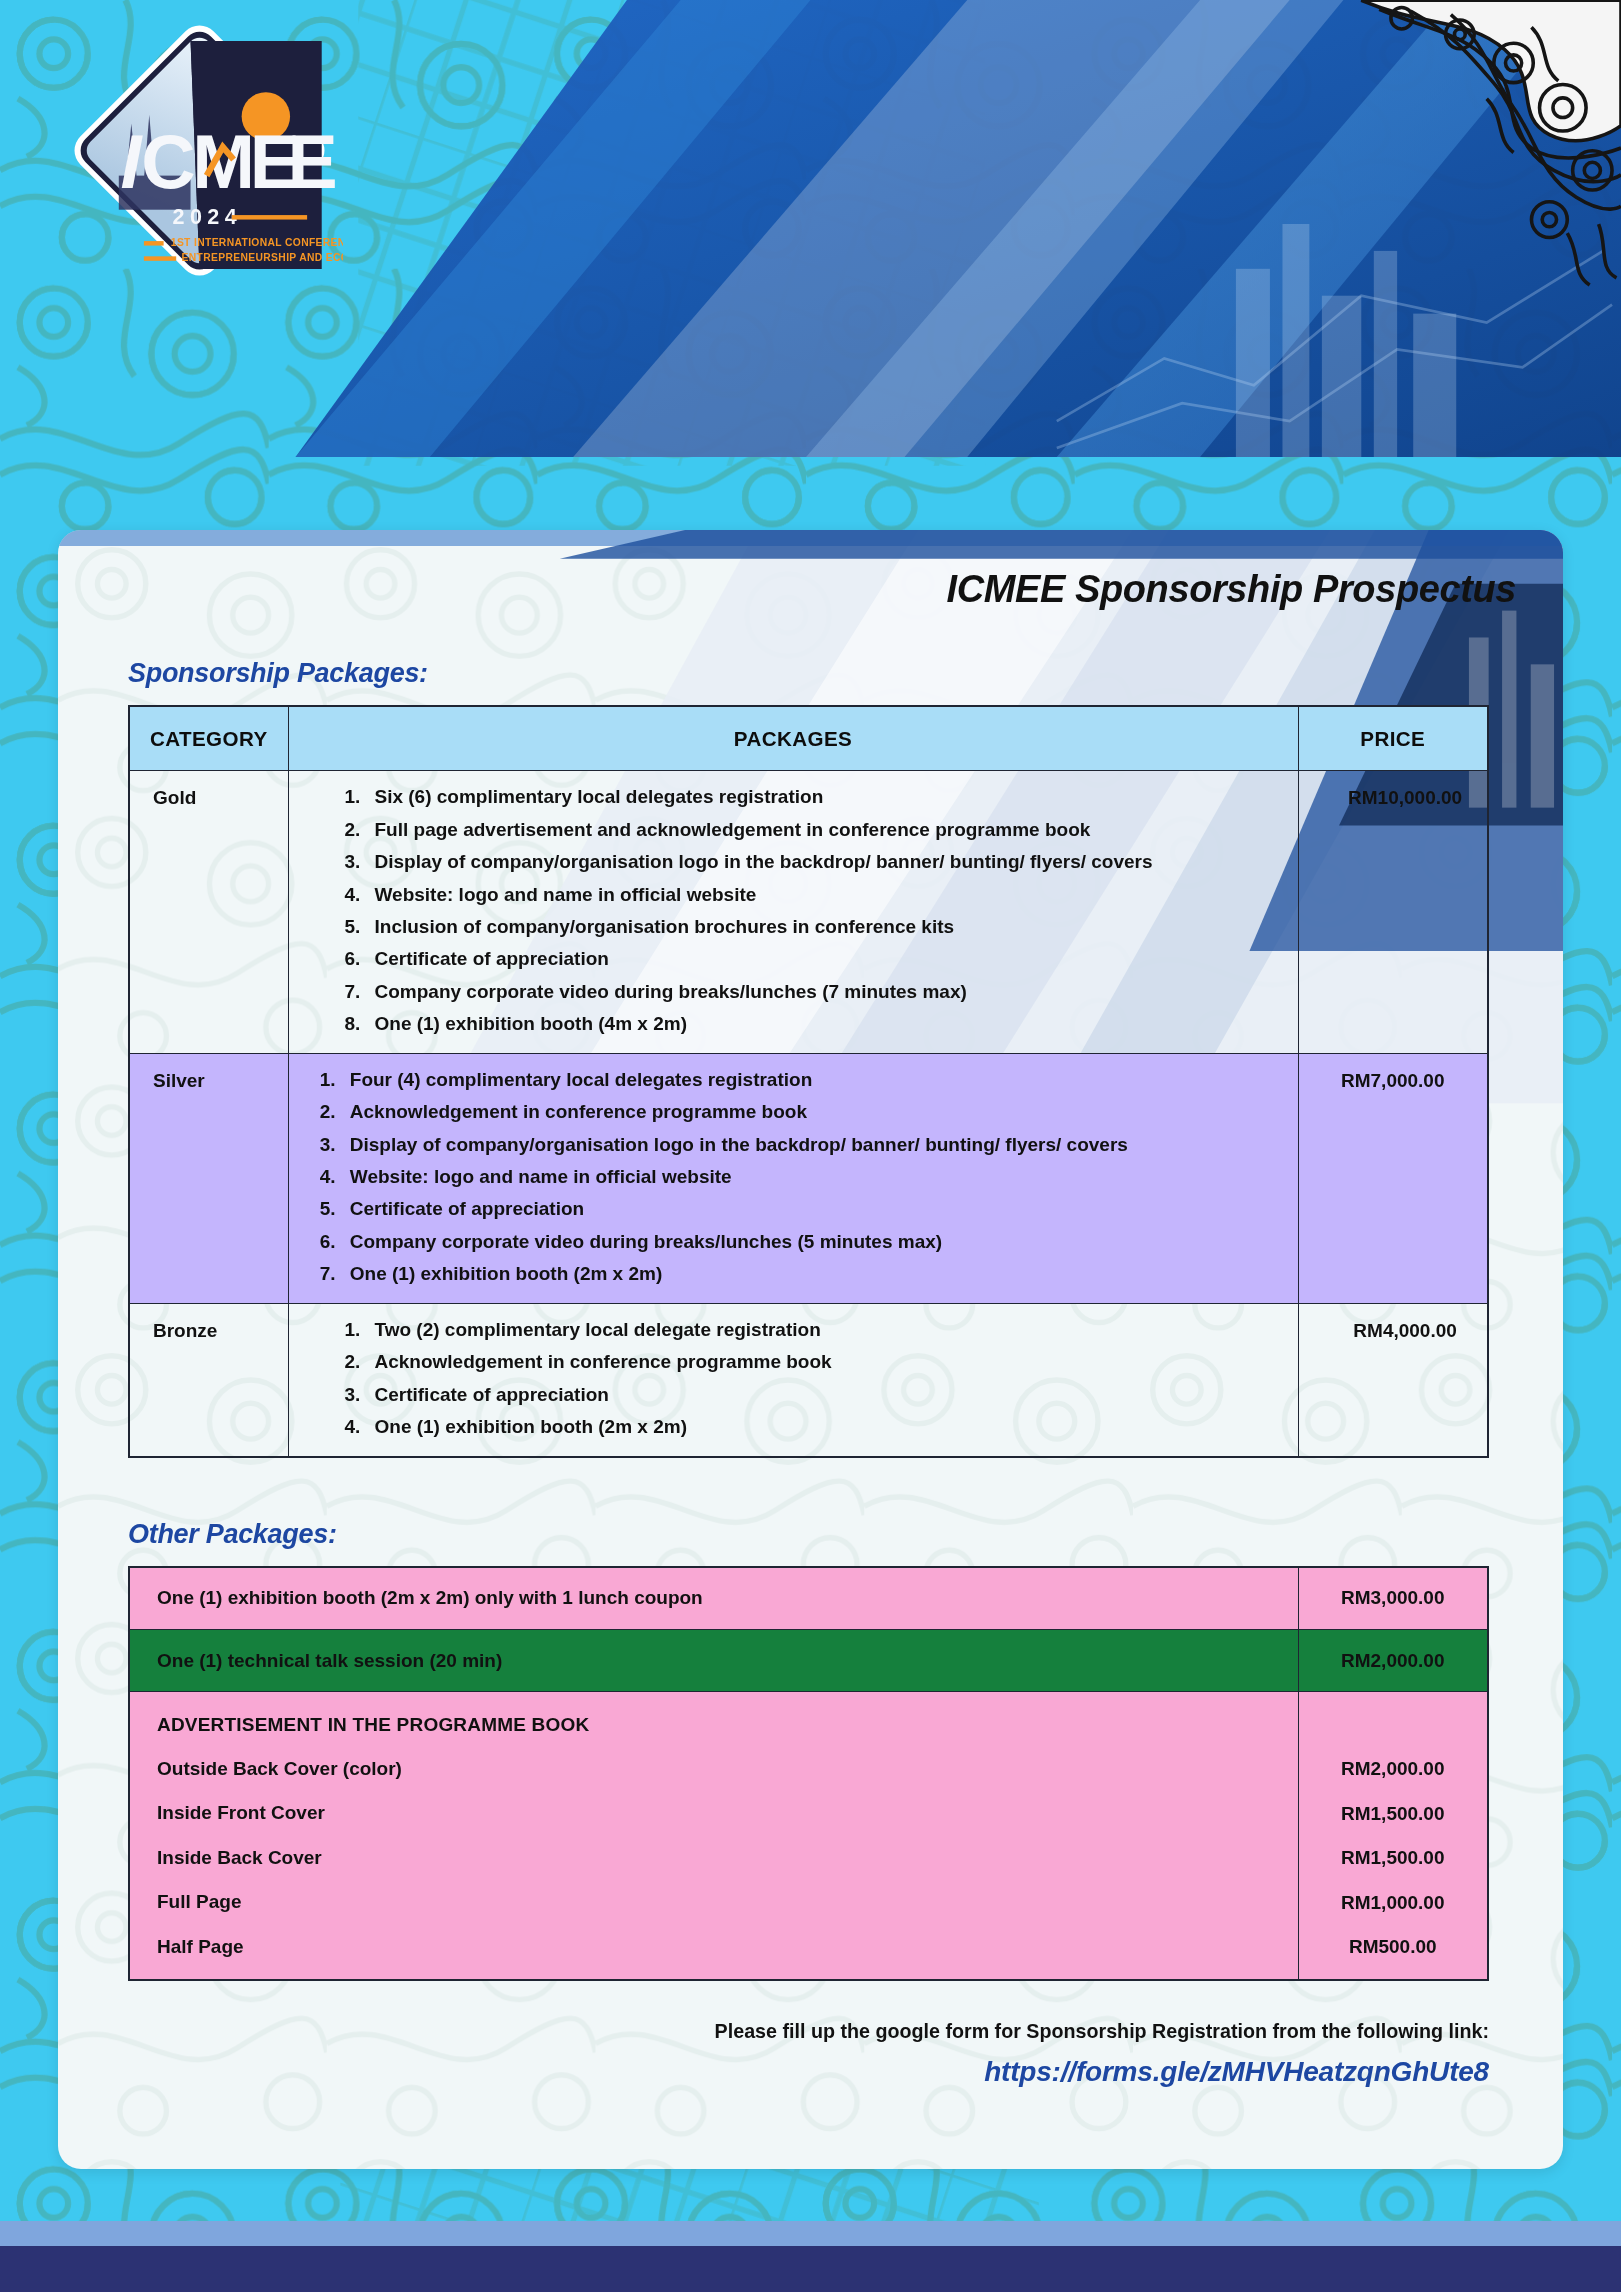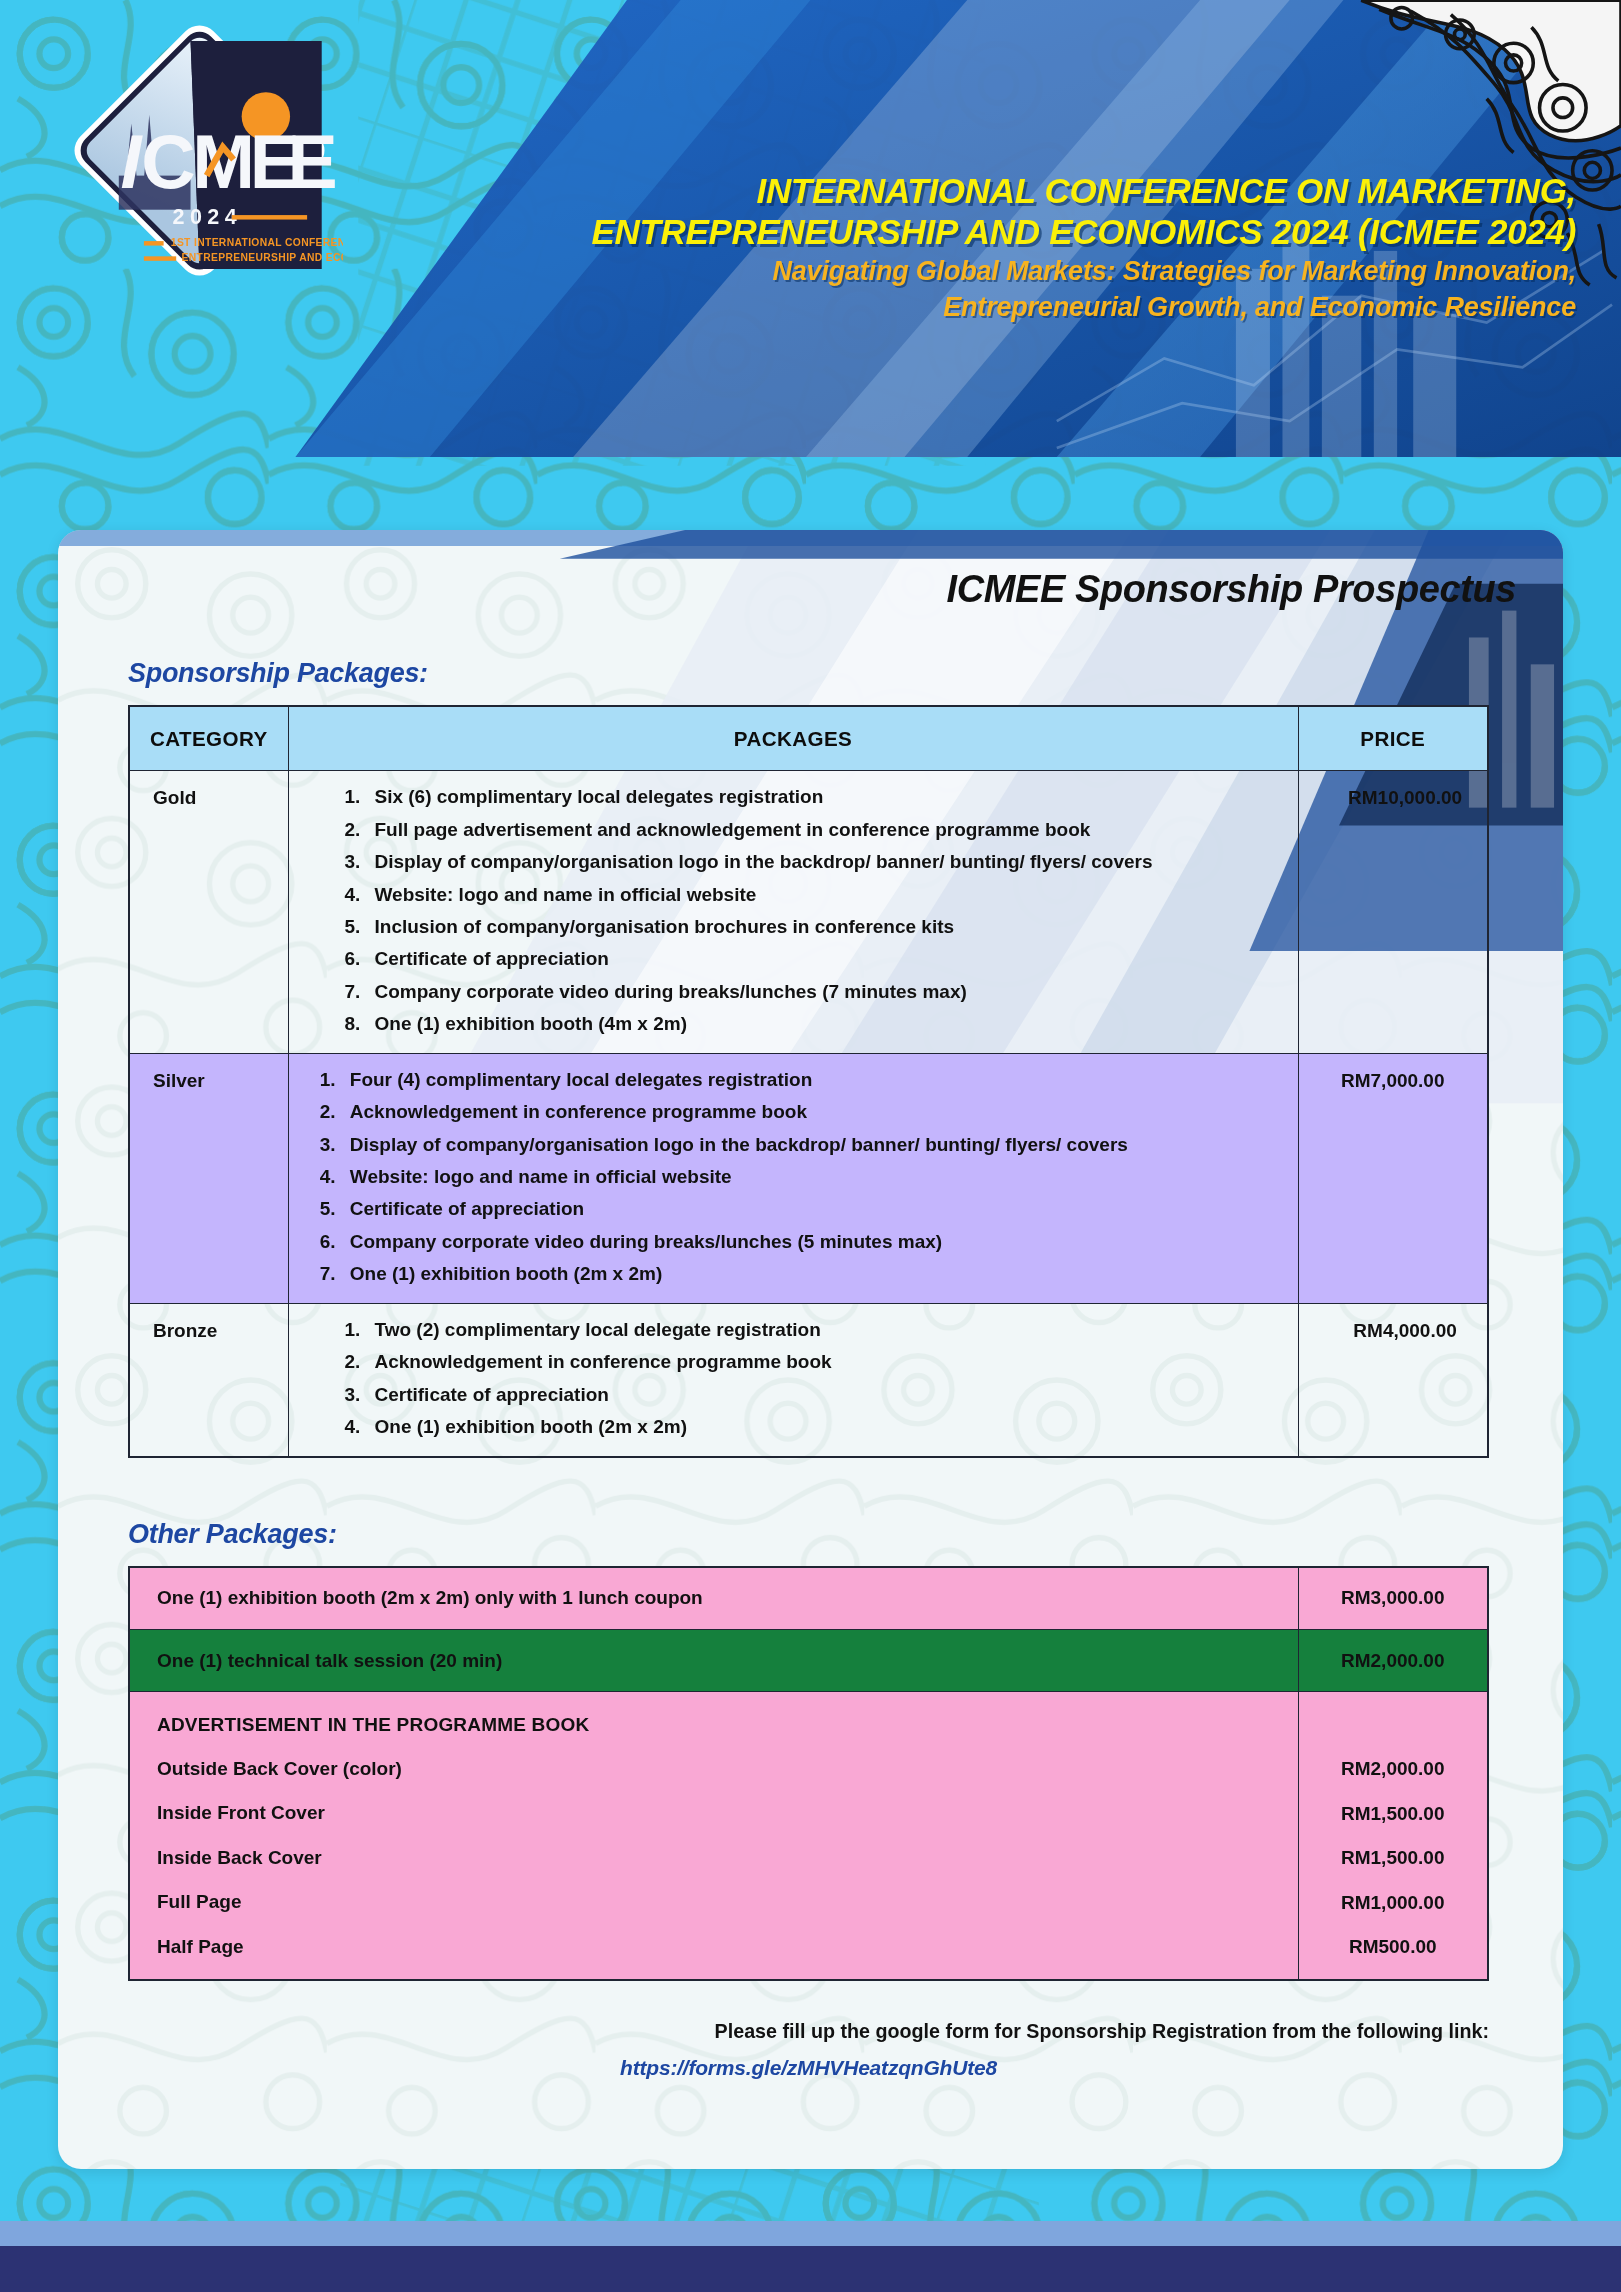--- a/index.html
+++ b/index.html
@@ -111,22 +111,22 @@
   .ad-price.spacer{visibility:hidden;}
   .ad-name{height:23px;margin-bottom:21.5px;}
   .ad-name:last-child,.ad-price:last-child{margin-bottom:0;}
 
   
   .foot{
     margin-top:39px;width:1361px;text-align:center;
   }
   .foot-line{font-size:19.7px;font-weight:bold;color:#111;text-align:right;}
   .foot-link{
-    font-size:21px;font-weight:bold;font-style:italic;color:#1d47a2;
-    margin-top:12.5px;letter-spacing:-0.2px;
+    font-size:28px;font-weight:bold;font-style:italic;color:#1d47a2;
+    margin-top:12.5px;letter-spacing:-0.2px;text-align:right;
   }
 
   
   .bar-light{position:absolute;left:0;bottom:47px;width:1621px;height:25px;background:#7fa6dd;}
   .bar-dark{position:absolute;left:0;bottom:0;width:1621px;height:47px;background:#2c3273;}
 </style>
 </head>
 <body>
 
 <div class="bg-root">
@@ -255,26 +255,20 @@
       <path d="M168 178 L186 146 L198 160" stroke="#f59524" stroke-width="7" fill="none"></path>
       <text x="130" y="232" fill="#f5f7fb" font-family="'Liberation Sans',sans-serif" font-size="24" font-weight="bold" letter-spacing="6">2024</text>
       <rect x="196" y="222" width="84" height="5" fill="#f59524"></rect>
       <rect x="98" y="251" width="22" height="5" fill="#f59524"></rect>
       <rect x="98" y="268" width="36" height="5" fill="#f59524"></rect>
       <text x="128" y="256" fill="#f59524" font-family="'Liberation Sans',sans-serif" font-size="11.5" font-weight="bold" letter-spacing=".4">1ST INTERNATIONAL CONFERENCE ON MARKETING,</text>
       <text x="140" y="273" fill="#f59524" font-family="'Liberation Sans',sans-serif" font-size="11.5" font-weight="bold" letter-spacing=".4">ENTREPRENEURSHIP AND ECONOMICS 2024</text>
     </svg>
   </div>
 
-  <div class="hdr-text">
-    <div class="hdr-line1">INTERNATIONAL CONFERENCE ON MARKETING,</div>
-    <div class="hdr-line2">ENTREPRENEURSHIP AND ECONOMICS 2024 (ICMEE 2024)</div>
-    <div class="hdr-sub1">Navigating Global Markets: Strategies for Marketing Innovation,</div>
-    <div class="hdr-sub2">Entrepreneurial Growth, and Economic Resilience</div>
-  </div>
 </div>
 
 <div class="card">
   <div class="card-wash">
     <svg viewBox="0 0 1680 1830" preserveAspectRatio="none" xmlns="http://www.w3.org/2000/svg">
       <defs>
         <pattern id="cardswirl" width="300" height="300" patternUnits="userSpaceOnUse">
           <g fill="none" stroke="#d9e6e4" stroke-width="6">
             <circle cx="60" cy="60" r="38"></circle>
               <circle cx="60" cy="60" r="16"></circle>

